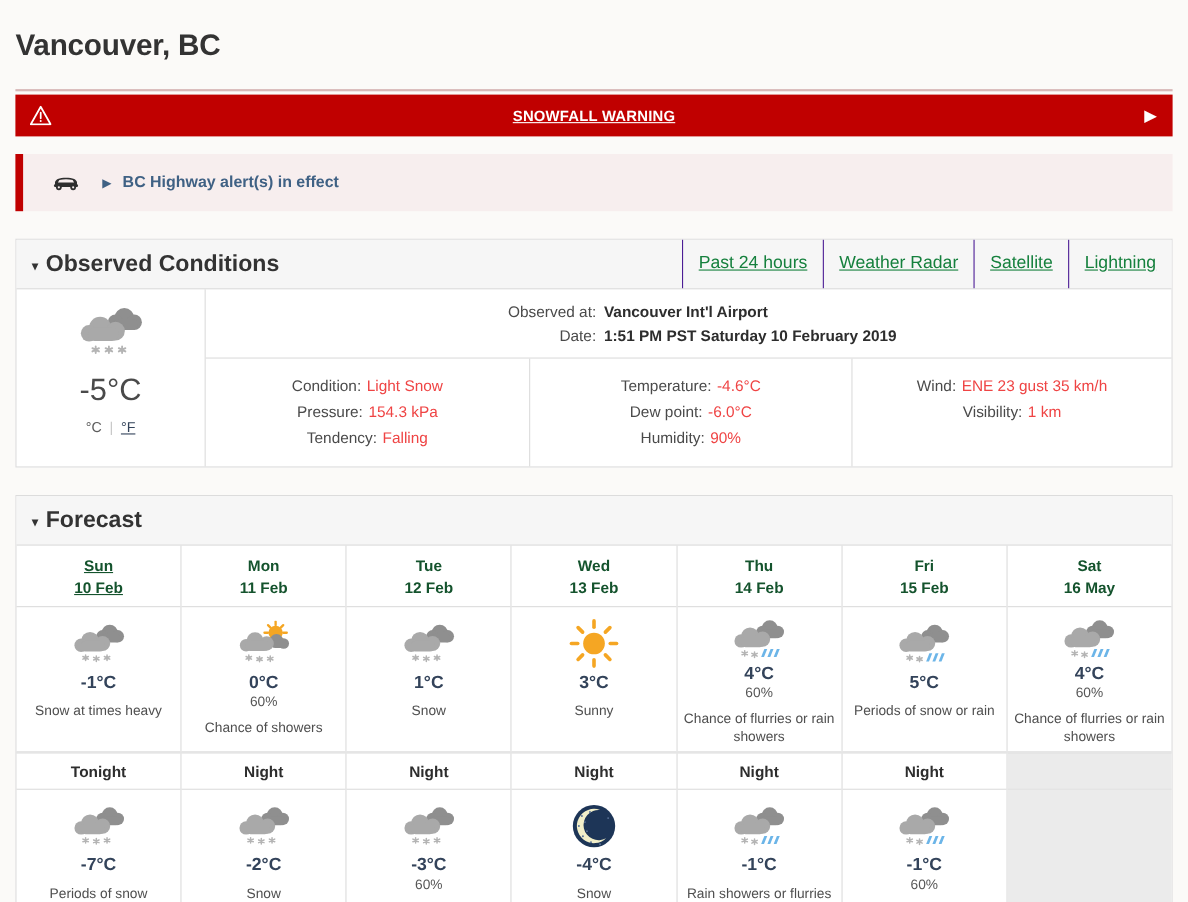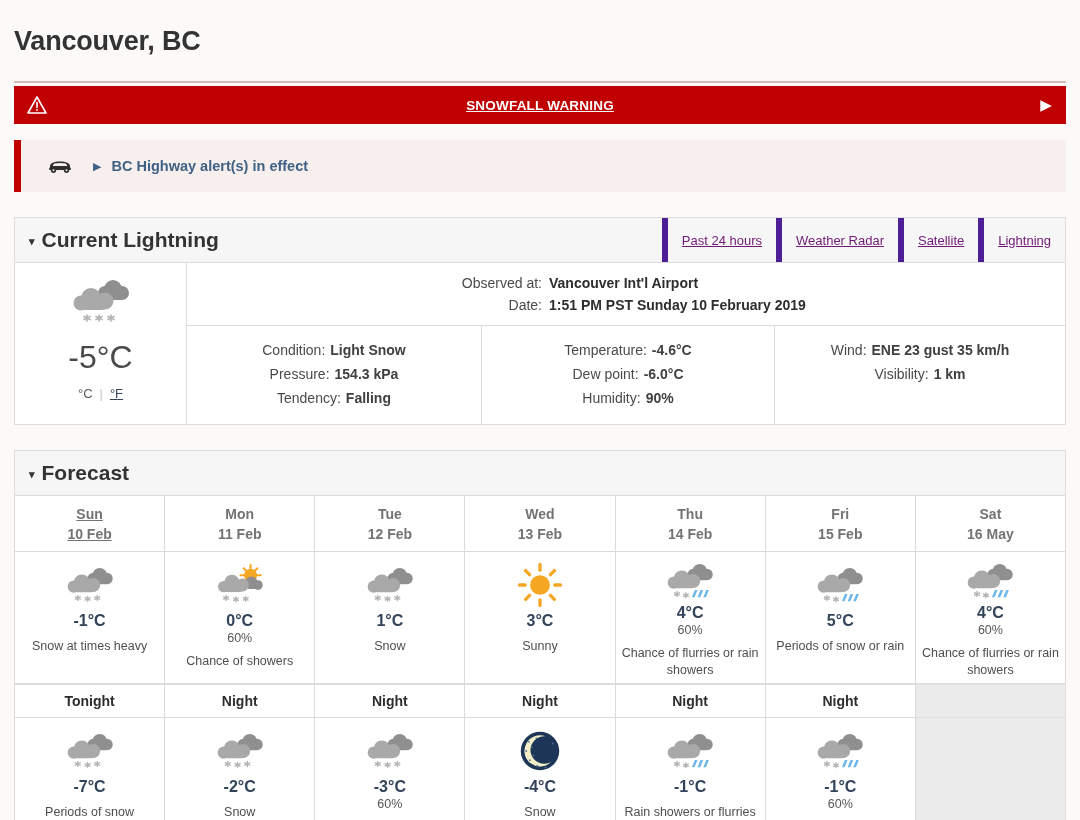--- a/index.html
+++ b/index.html
@@ -106,40 +106,40 @@
     font-size: 11px;
     margin-right: 7px;
     position: relative;
     top: 1px;
   }
   .head-links { display: flex; align-items: stretch; }
   .head-link {
     display: flex;
     align-items: center;
     padding: 0 14px;
-    border-left: 6px solid #4c1d95;
-    font-size: 13px;
-    color: #701a75;
+    border-left: 1px solid #4c1d95;
+    font-size: 16px;
+    color: #15803d;
     text-decoration: underline;
     white-space: nowrap;
   }
 
   
   .cc-body { display: flex; }
   .cc-left {
     width: 172px;
     border-right: 1px solid #dcdcdc;
     padding: 12px 0 10px 0;
     display: flex;
     flex-direction: column;
     align-items: center;
   }
   .cc-icon { height: 52px; display:flex; align-items:center; justify-content:center; }
   .cc-temp {
-    font-size: 32px;
+    font-size: 28px;
     color: #4a4a4a;
     margin-top: 12px;
     font-weight: normal;
   }
   .cc-units {
     margin-top: 10px;
     font-size: 13px;
     color: #5b5b5b;
     display: flex;
     align-items: center;
@@ -171,21 +171,21 @@
   .cc-col.c1 { flex: 0 0 294px; }
   .cc-col.c2 { flex: 0 0 293px; }
   .kv {
     display: flex;
     justify-content: center;
     font-size: 14px;
     line-height: 24px;
     color: #3a3a3a;
   }
   .kv .k { text-align: right; color: #4a4a4a; padding-right: 5px; }
-  .kv .v { font-weight: bold; color: #404040; }
+  .kv .v { font-weight: normal; color: #ef4444; }
   .kv .k.u { text-decoration: underline; color: #33435a; }
 
   
   .fc-grid { display: flex; }
   .fc-col {
     flex: 1 1 0;
     min-width: 0;
     border-right: 1px solid #dcdcdc;
     display: flex;
     flex-direction: column;
@@ -194,21 +194,21 @@
 
   .fc-dayhead {
     height: 56px;
     border-bottom: 1px solid #dcdcdc;
     display: flex;
     flex-direction: column;
     align-items: center;
     justify-content: center;
     font-size: 14px;
     font-weight: bold;
-    color: #737373;
+    color: #14532d;
     line-height: 20px;
   }
   .fc-dayhead.today span { text-decoration: underline; }
 
   .fc-cell {
     padding: 8px 6px 10px 6px;
     display: flex;
     flex-direction: column;
     align-items: center;
     text-align: center;
@@ -282,21 +282,21 @@
       </svg>
     </div>
     <div class="alert-caret">▶</div>
     <div class="alert-label">BC Highway alert(s) in effect</div>
   </div>
 
   <div class="panel">
     <div class="panel-head">
       <div class="panel-title">
         <span class="caret">▾</span>
-        <span>Current Lightning</span>
+        <span>Observed Conditions</span>
       </div>
       <div class="head-links">
         <a class="head-link">Past 24 hours</a>
         <a class="head-link">Weather Radar</a>
         <a class="head-link">Satellite</a>
         <a class="head-link">Lightning</a>
       </div>
     </div>
 
     <div class="cc-body">
@@ -331,21 +331,21 @@
       </div>
 
       <div class="cc-right">
         <div class="cc-observed">
           <div class="obs-row">
             <span class="lbl">Observed at:</span>
             <span class="val">Vancouver Int'l Airport</span>
           </div>
           <div class="obs-row">
             <span class="lbl">Date:</span>
-            <span class="val">1:51 PM PST Sunday 10 February 2019</span>
+            <span class="val">1:51 PM PST Saturday 10 February 2019</span>
           </div>
         </div>
 
         <div class="cc-cols">
           <div class="cc-col c1">
             <div class="kv">
               <span class="k">Condition:</span>
               <span class="v">Light Snow</span>
             </div>
             <div class="kv">

